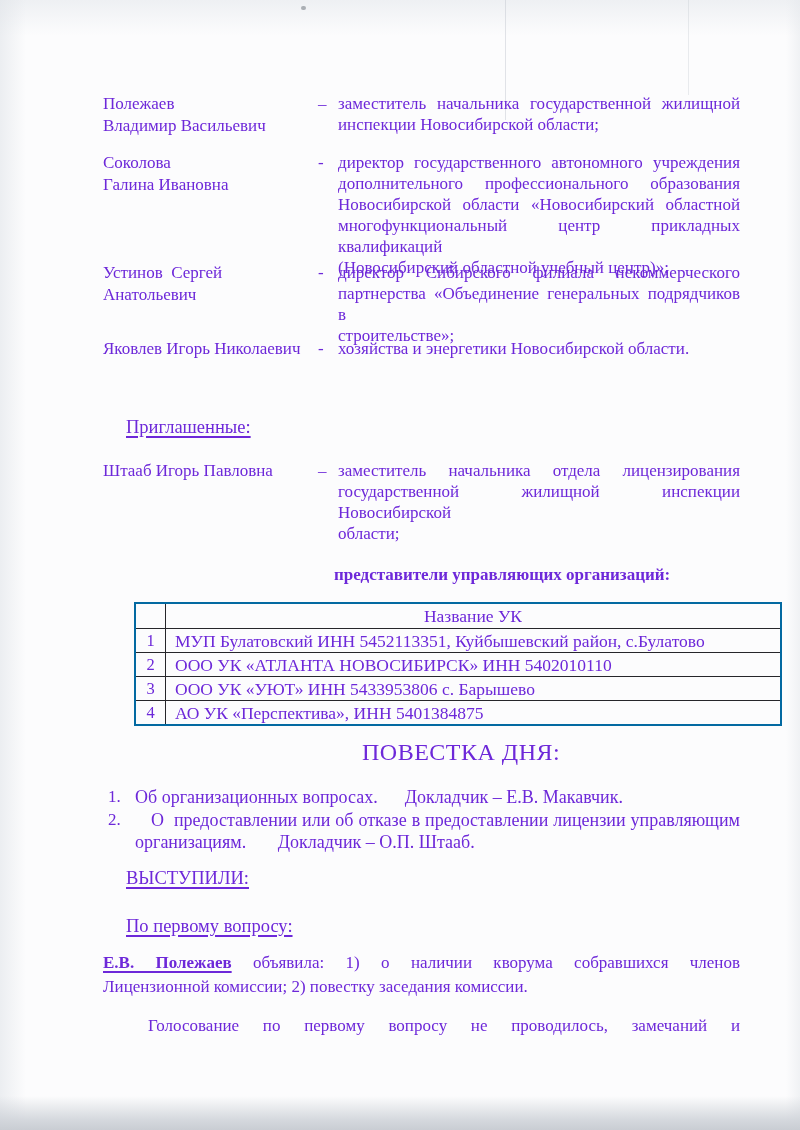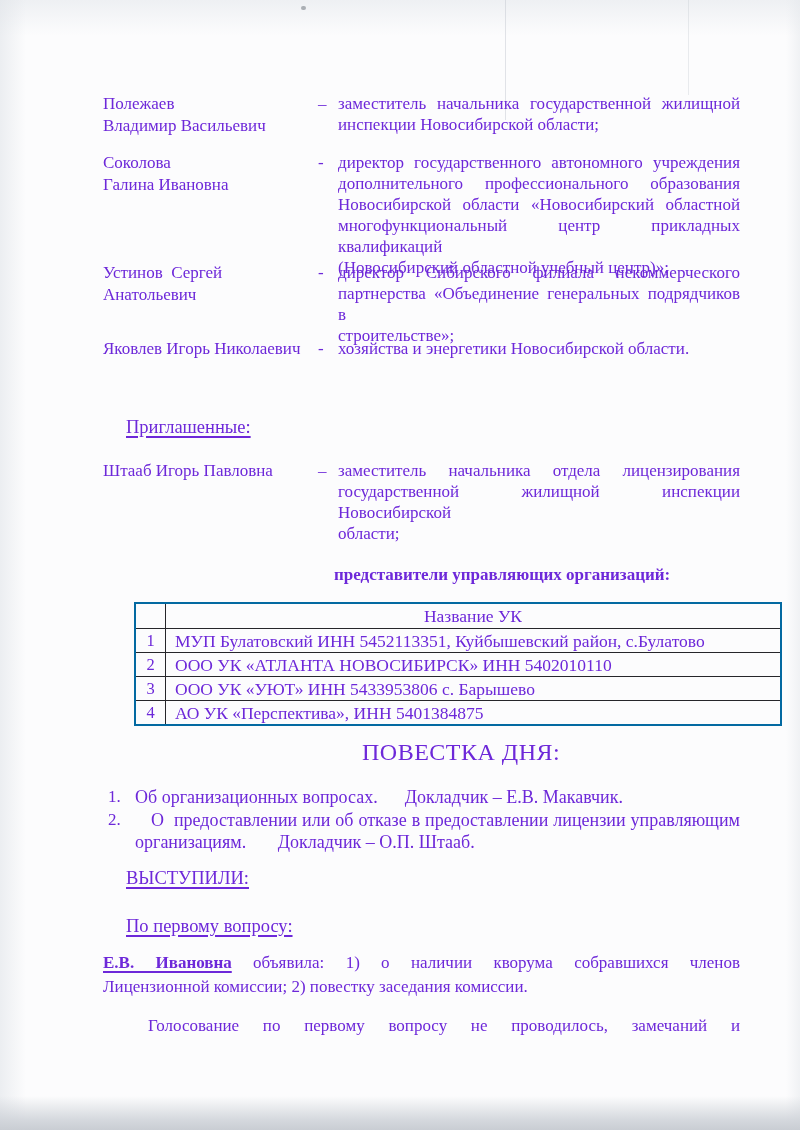--- a/index.html
+++ b/index.html
@@ -179,21 +179,21 @@
   <div class="abs block h-underlined" style="top:867px">
     <span class="u">ВЫСТУПИЛИ:</span>
   </div>
 
   <div class="abs block h-underlined" style="top:915px">
     <span class="u">По первому вопросу:</span>
   </div>
 
   <div class="abs block" style="top:951px">
     <div class="para-line p-just">
-      <span class="bu">Е.В. Ивановна</span><span> объявила: 1) о наличии кворума собравшихся членов</span>
+      <span class="bu">Е.В. Полежаев</span><span> объявила: 1) о наличии кворума собравшихся членов</span>
     </div>
     <div class="para-line">Лицензионной комиссии; 2) повестку заседания комиссии.</div>
   </div>
 
   <div class="abs block" style="top:1014px">
     <div class="para-line p-just indent">Голосование по первому вопросу не проводилось, замечаний и</div>
   </div>
 
 </div>
 

